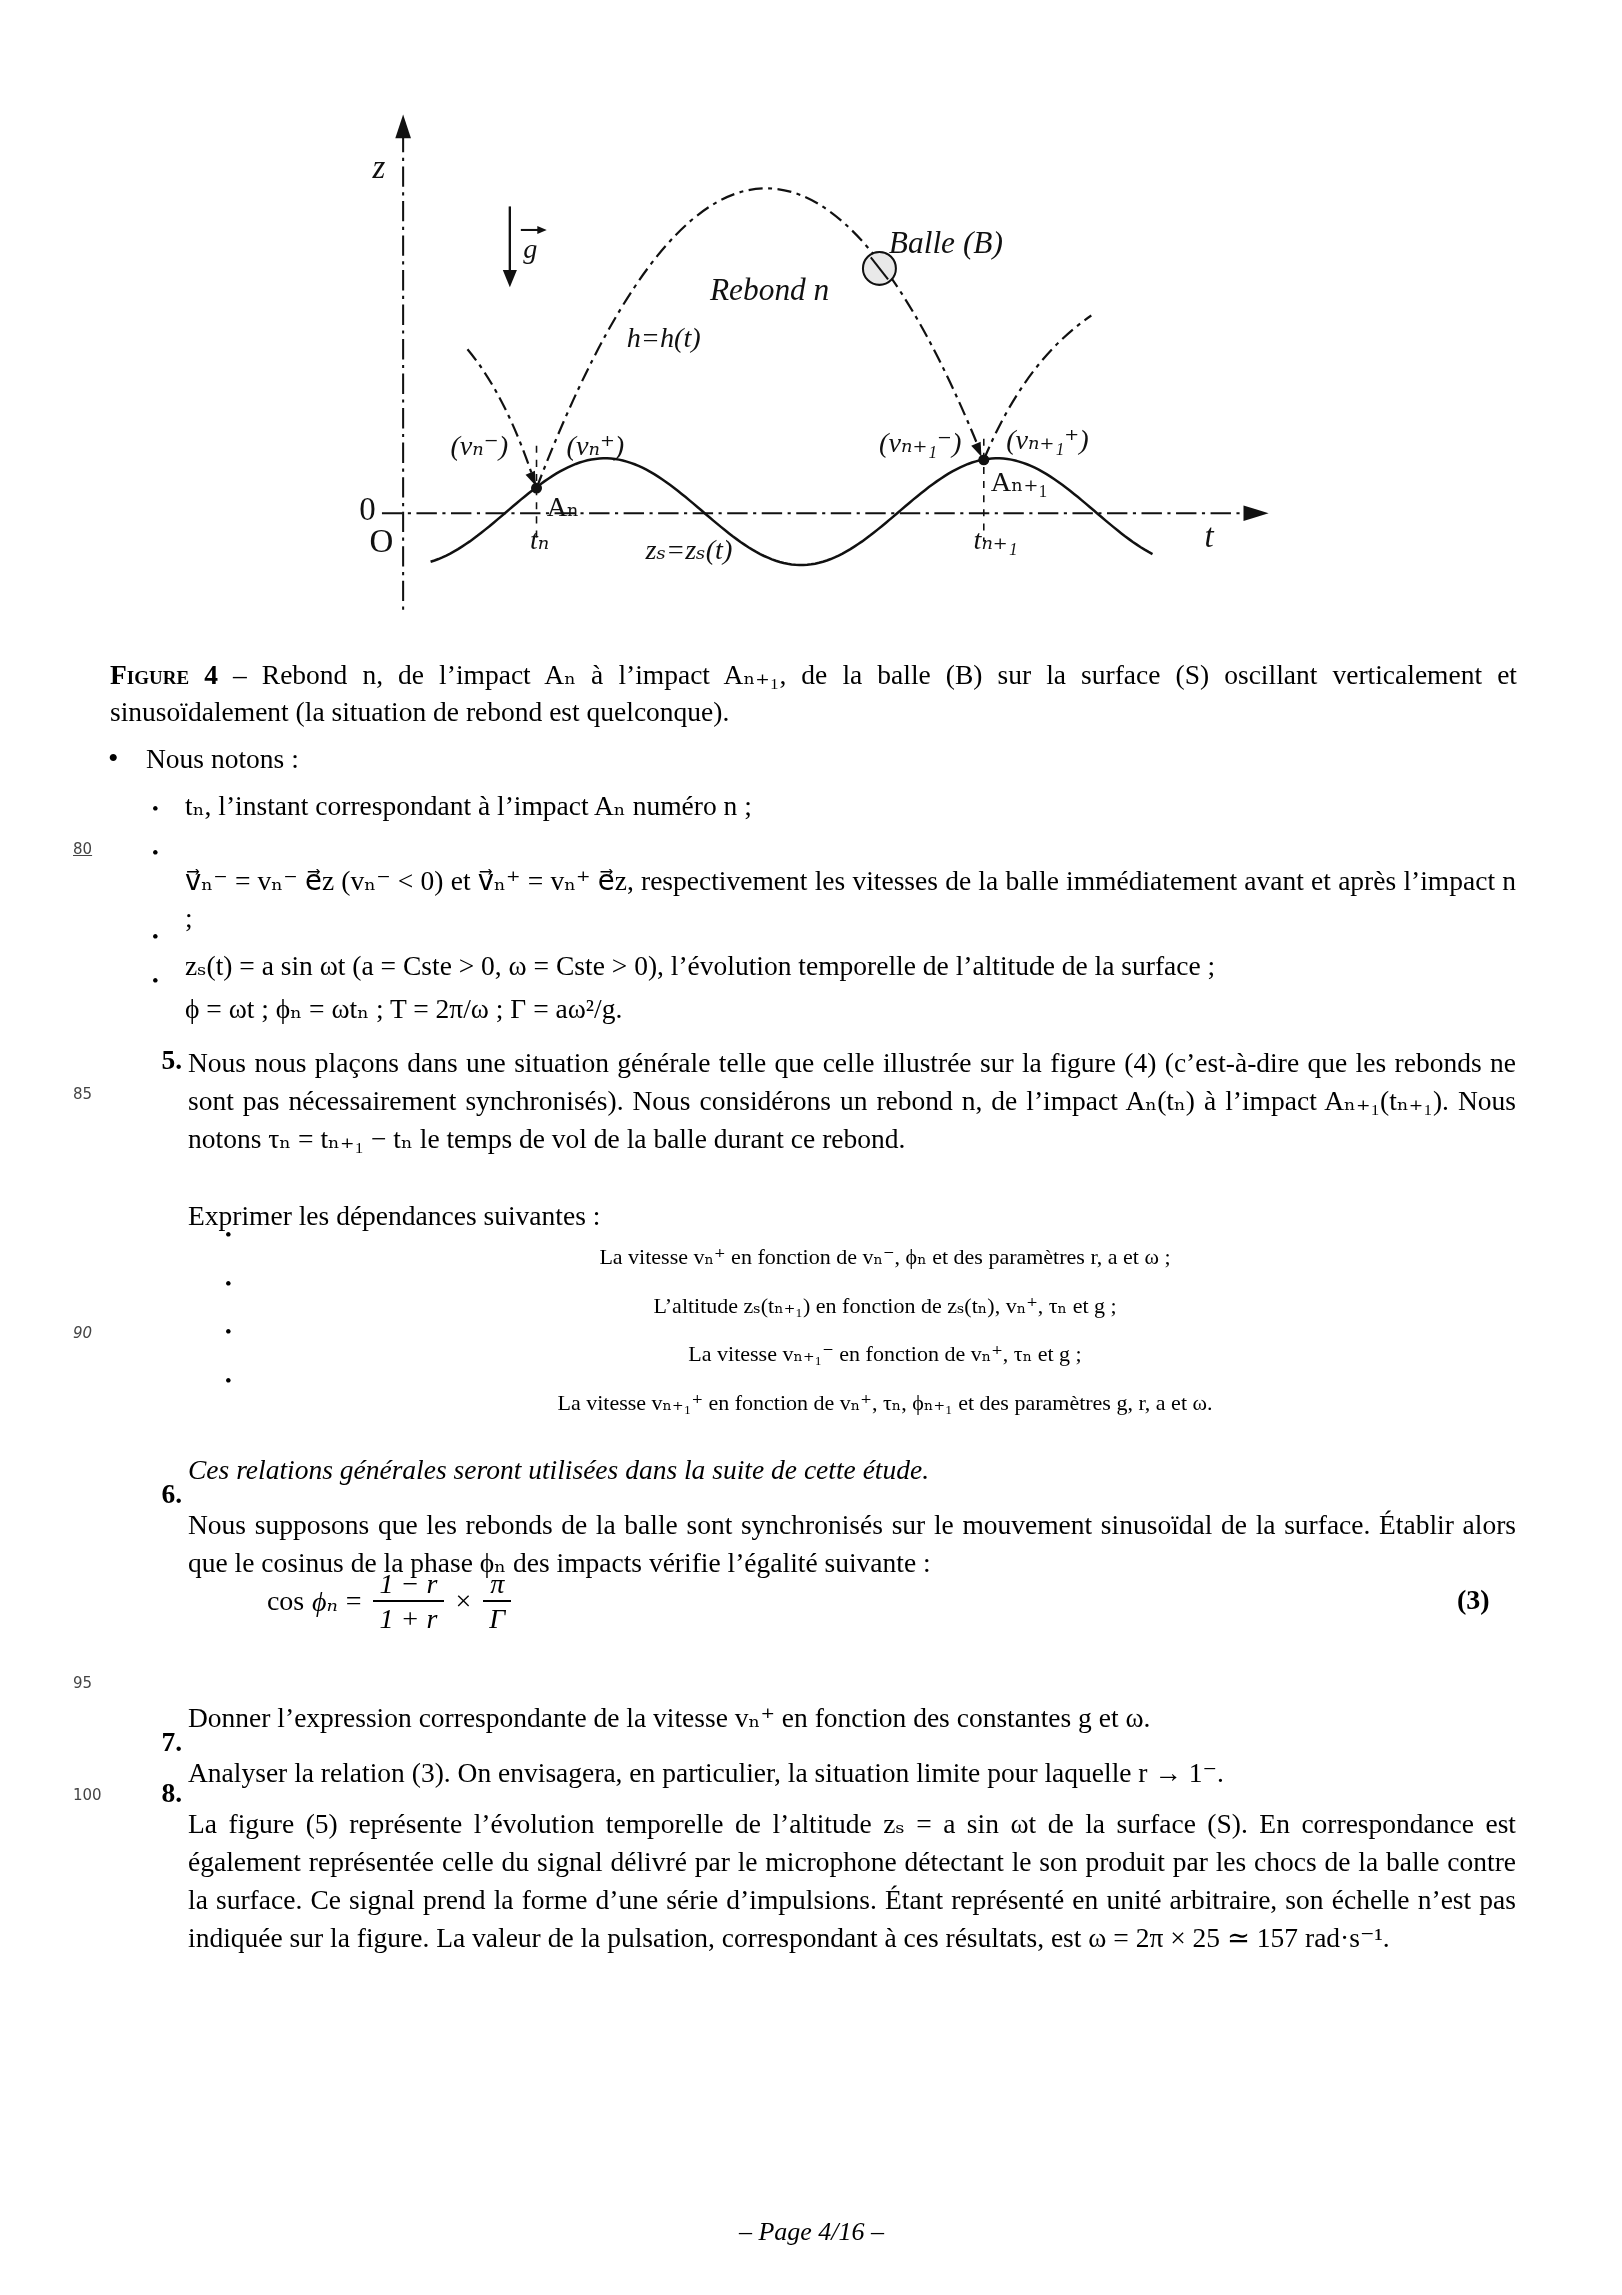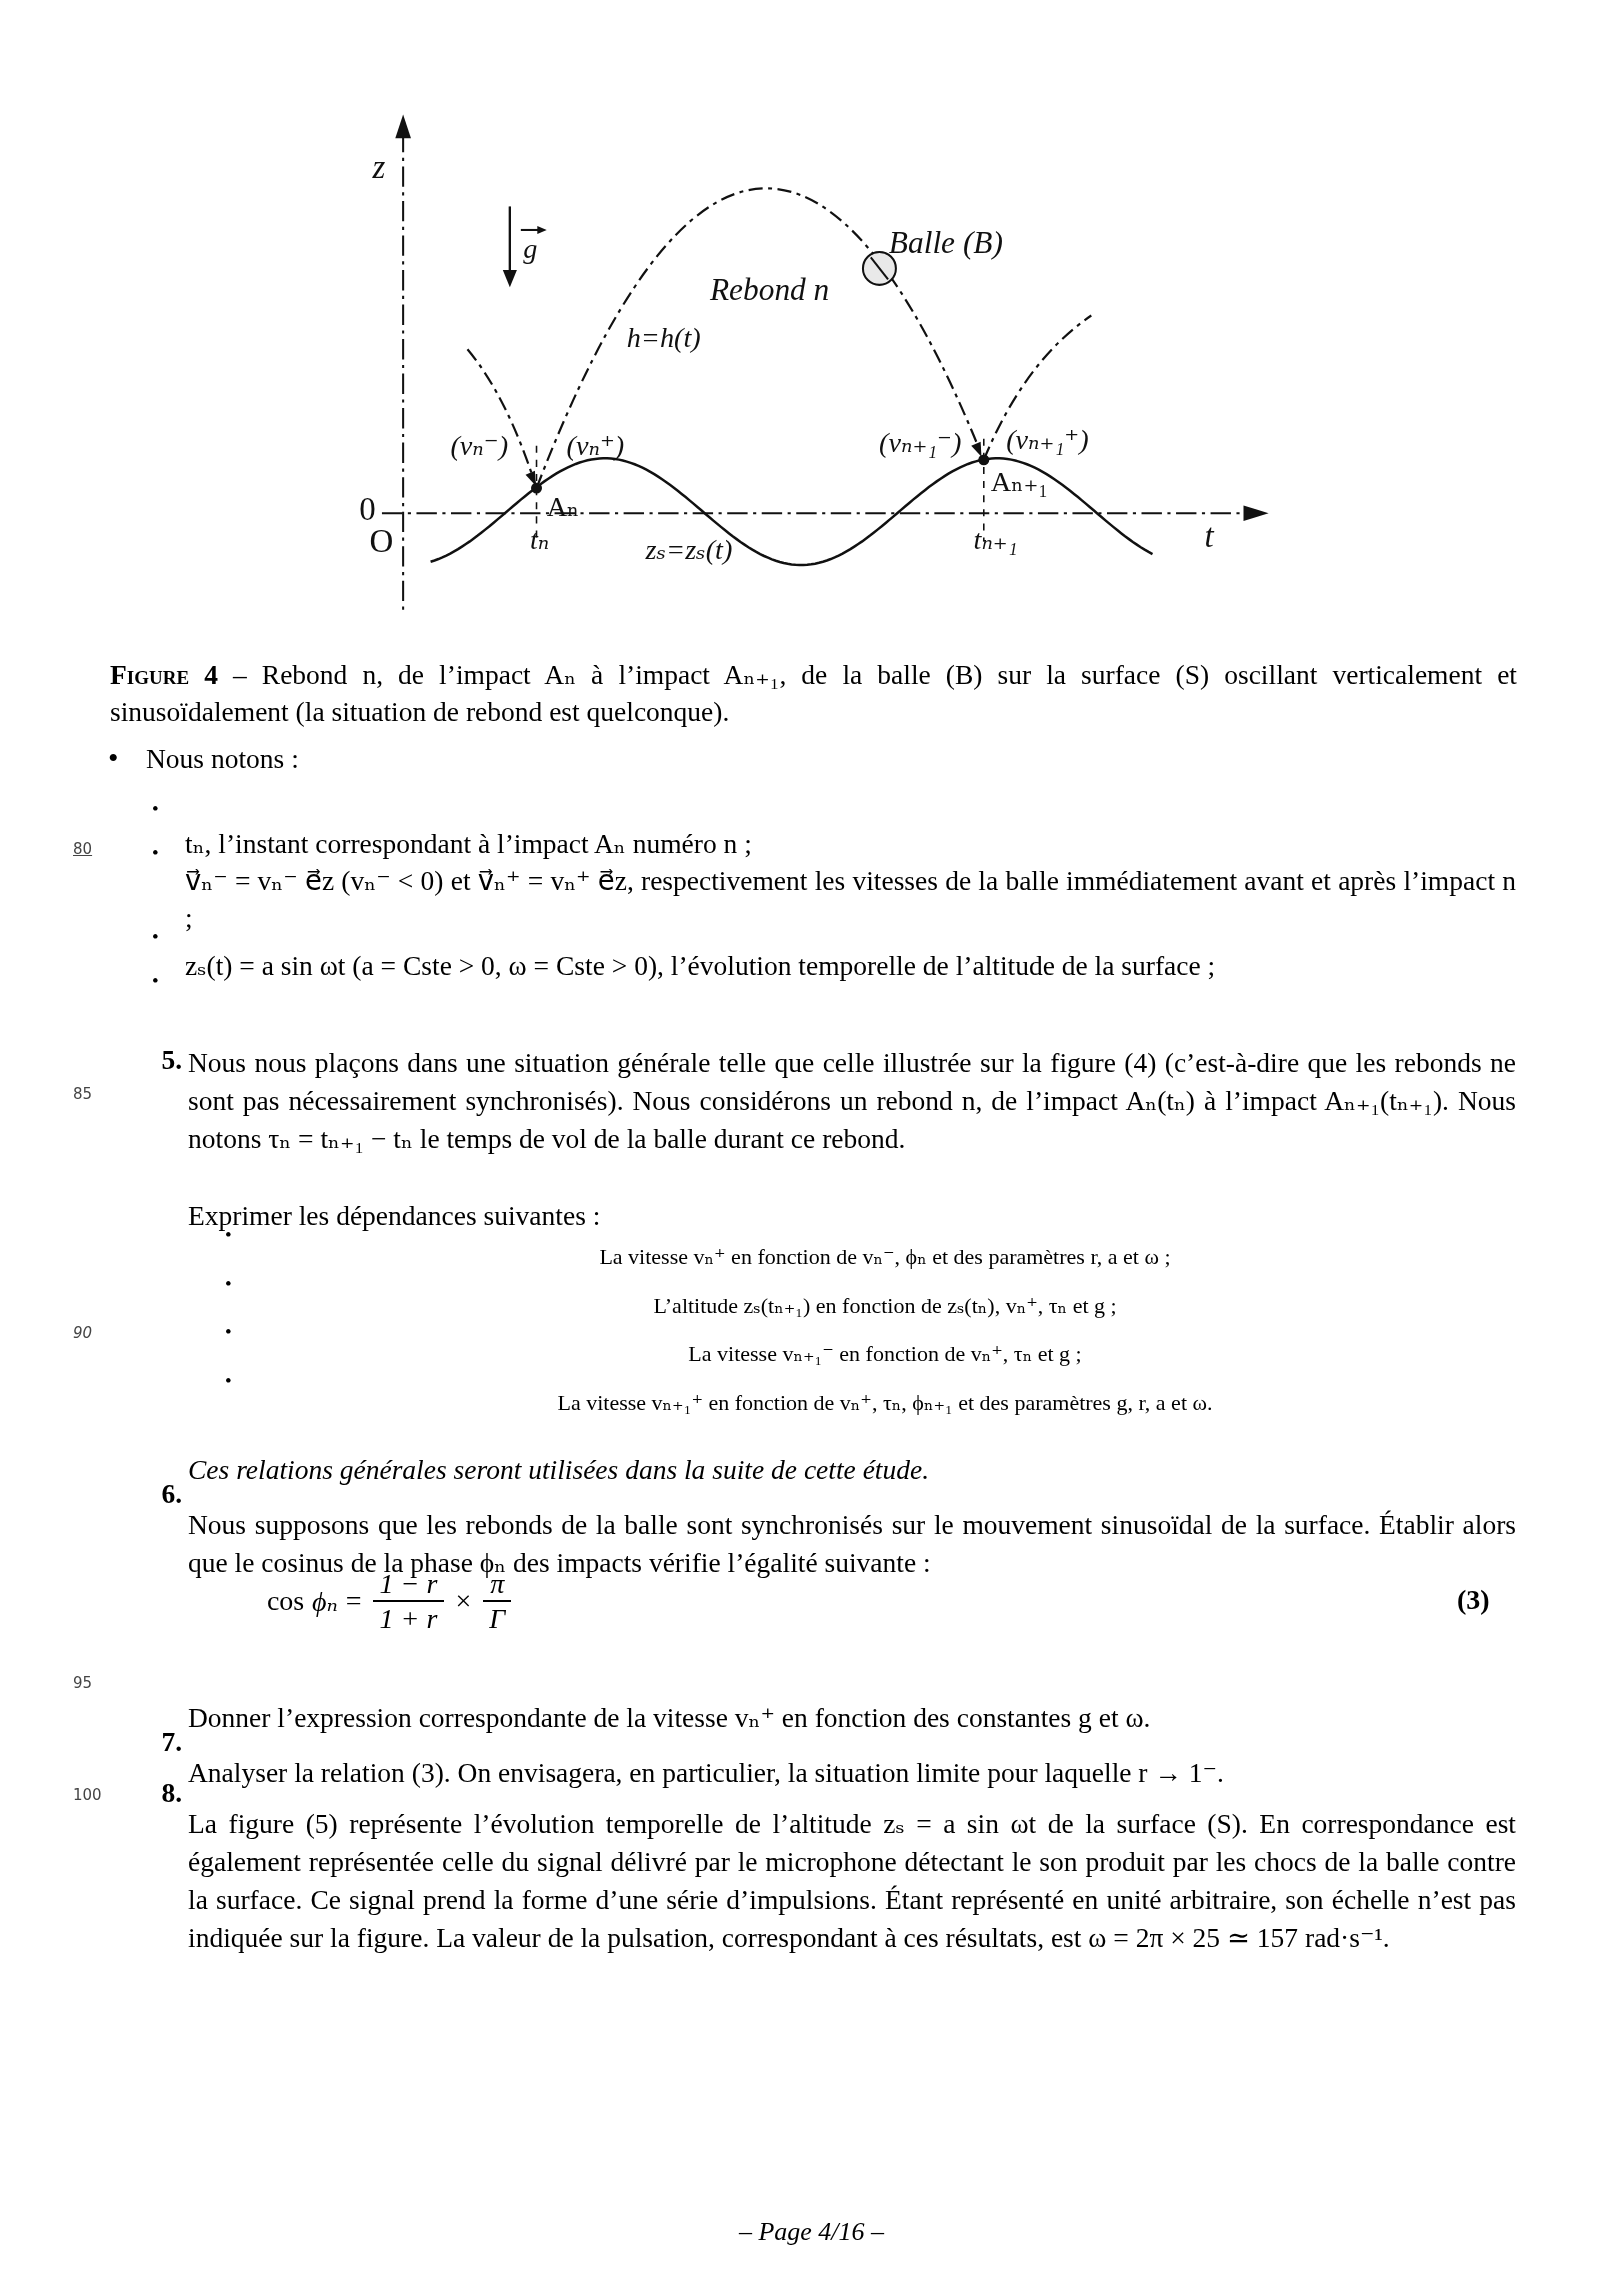--- a/index.html
+++ b/index.html
@@ -106,29 +106,30 @@
 
   <p class="abs caption">
     <span class="sc" style="font-weight:bold;font-variant:small-caps;">Figure 4</span>
     <span>– Rebond n, de l’impact Aₙ à l’impact Aₙ₊₁, de la balle (B) sur la surface (S) oscillant verticalement et sinusoïdalement (la situation de rebond est quelconque).</span>
   </p>
 
   <span class="abs bullet1">•</span>
   <span class="abs intro">Nous notons :</span>
 
   <span class="abs nbullet" style="top:798px;">•</span>
-  <p class="abs note" style="top:790px;margin-top:35px;">tₙ, l’instant correspondant à l’impact Aₙ numéro n ;</p>
+  <p class="abs note" style="top:752px;margin-top:35px;">tₙ, l’instant correspondant à l’impact Aₙ numéro n ;</p>
 
   <span class="abs nbullet" style="top:842px;">•</span>
   <p class="abs note" style="top:834px;">v⃗ₙ⁻ = vₙ⁻ e⃗z (vₙ⁻ &lt; 0) et v⃗ₙ⁺ = vₙ⁺ e⃗z, respectivement les vitesses de la balle immédiatement avant et après l’impact n ;</p>
 
   <span class="abs nbullet" style="top:926px;">•</span>
   <p class="abs note" style="top:919px;">zₛ(t) = a sin ωt (a = Cste &gt; 0, ω = Cste &gt; 0), l’évolution temporelle de l’altitude de la surface ;</p>
 
   <span class="abs nbullet" style="top:970px;">•</span>
+  <p class="abs note" style="top:962px;">ϕ = ωt ; ϕₙ = ωtₙ ; T = 2π/ω ; Γ = aω²/g.</p>
 
   <span class="abs itemnum" style="top:1044px;">5.</span>
   <p class="abs item" style="top:1016px;">Nous nous plaçons dans une situation générale telle que celle illustrée sur la figure (4) (c’est-à-dire que les rebonds ne sont pas nécessairement synchronisés). Nous considérons un rebond n, de l’impact Aₙ(tₙ) à l’impact Aₙ₊₁(tₙ₊₁). Nous notons τₙ = tₙ₊₁ − tₙ le temps de vol de la balle durant ce rebond.</p>
 
   <p class="abs item noj" style="top:1169px;">Exprimer les dépendances suivantes :</p>
 
   <span class="abs sbullet" style="top:1224px;">•</span>
   <p class="abs sub" style="top:1216px;">La vitesse vₙ⁺ en fonction de vₙ⁻, ϕₙ et des paramètres r, a et ω ;</p>
 
   <span class="abs sbullet" style="top:1273px;">•</span>

